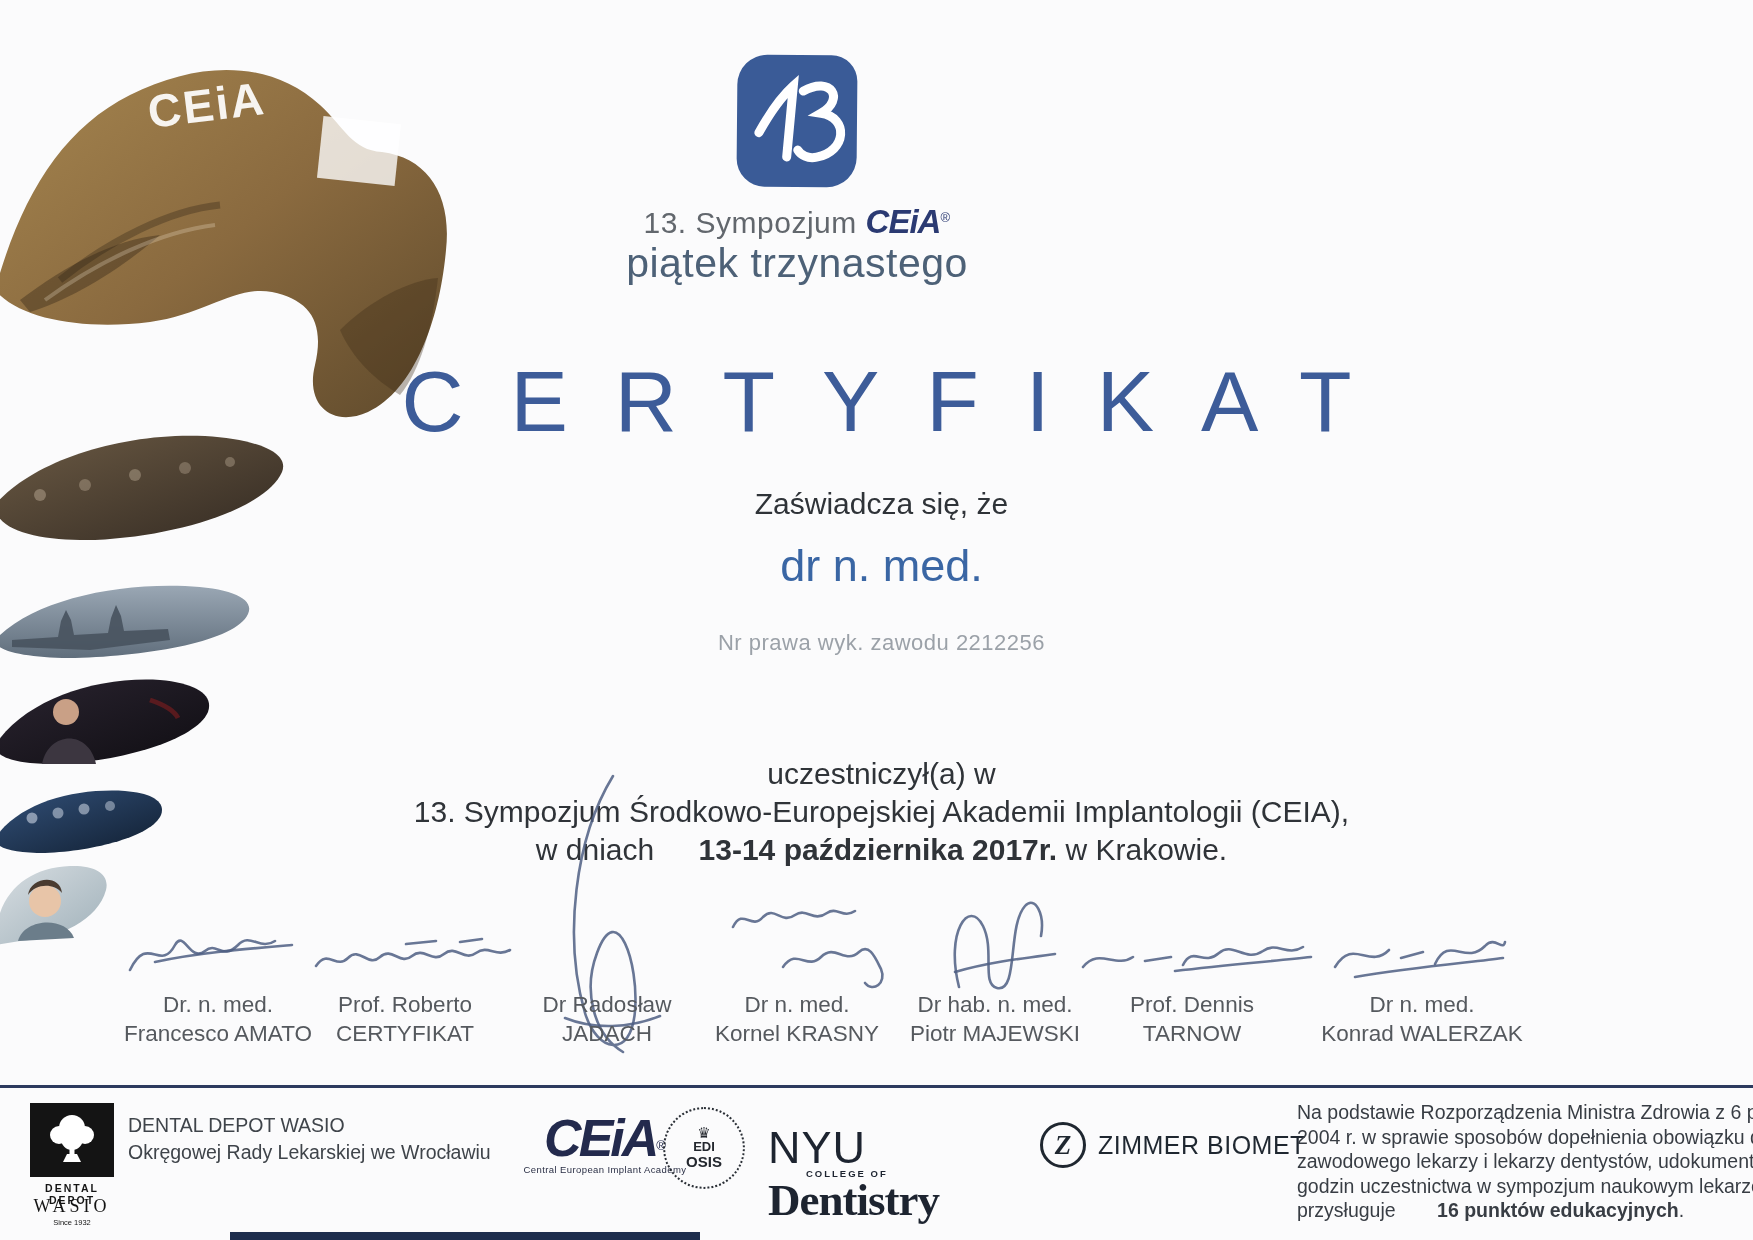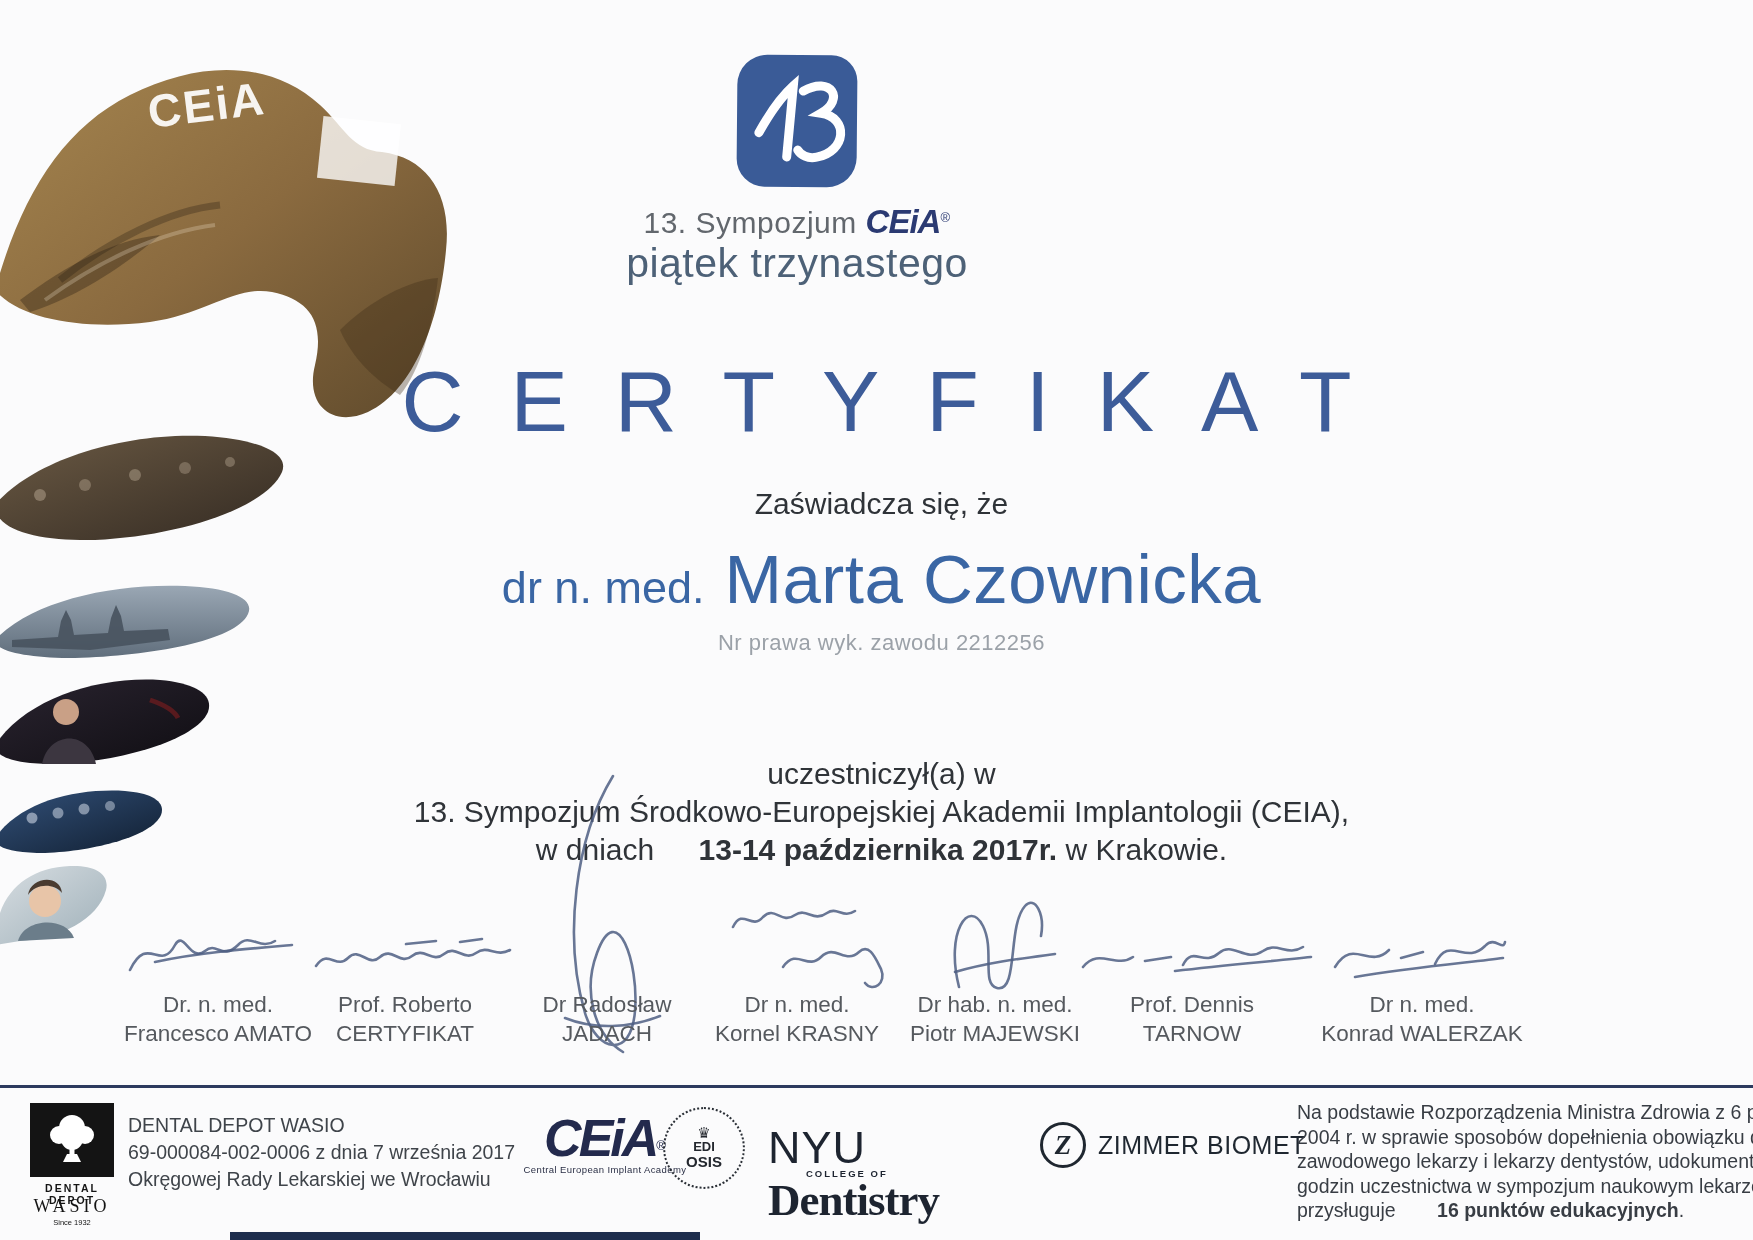--- a/index.html
+++ b/index.html
@@ -172,21 +172,20 @@
   <span>13. Sympozjum </span><span class="hdr-brand">CEiA</span><span class="hdr-reg">®</span>
 </div>
 <div class="abs hdr hdr-line2">piątek trzynastego</div>
 
 <div class="abs title">CERTYFIKAT</div>
 
 <div class="abs intro center-text">Zaświadcza się, że</div>
 
 <div class="abs name-row">
   <span class="name-prefix">dr n. med.</span>
-  <span class="name-main">Marta Czownicka</span>
 </div>
 
 <div class="abs license center-text">Nr prawa wyk. zawodu 2212256</div>
 
 <div class="abs participation center-text">uczestniczył(a) w</div>
 <div class="abs event-line center-text">13. Sympozjum Środkowo-Europejskiej Akademii Implantologii (CEIA),</div>
 <div class="abs date-line center-text">
   <span>w dniach </span><span class="bold">13-14 października 2017r.</span><span> w Krakowie.</span>
 </div>
 
@@ -259,21 +258,20 @@
     <rect x="32.5" y="34" width="5" height="16" fill="#fff"></rect>
     <path d="M26,54 L44,54 L40,46 L30,46 Z" fill="#fff"></path>
   </svg>
 </div>
 <div class="abs wasio-l1">DENTAL DEPOT</div>
 <div class="abs wasio-l2">WASIO</div>
 <div class="abs wasio-l3">Since 1932</div>
 
 <div class="abs wasio-text">
   <div>DENTAL DEPOT WASIO</div>
-  <div>69-000084-002-0006 z dnia 7 września 2017</div>
   <div>Okręgowej Rady Lekarskiej we Wrocławiu</div>
 </div>
 
 <div class="abs ceia-logo">
   <div><span class="ceia-brand">CEiA</span><span class="ceia-reg">®</span></div>
   <div class="ceia-sub">Central European Implant Academy</div>
 </div>
 
 <div class="abs seal">
   <div class="seal-crown">♛</div>

